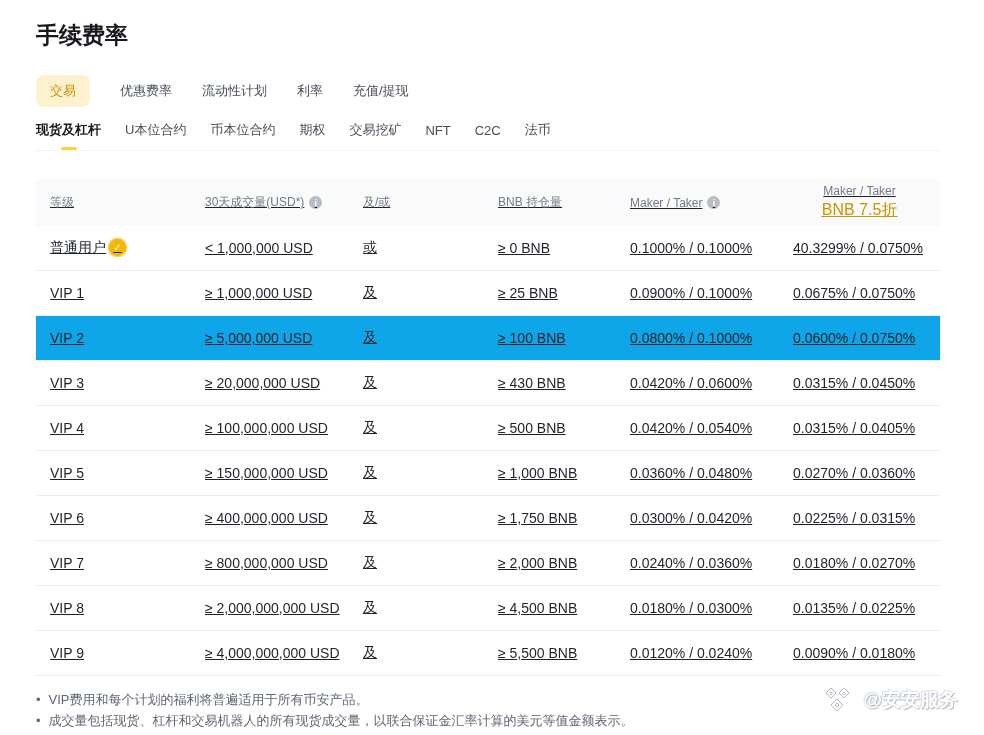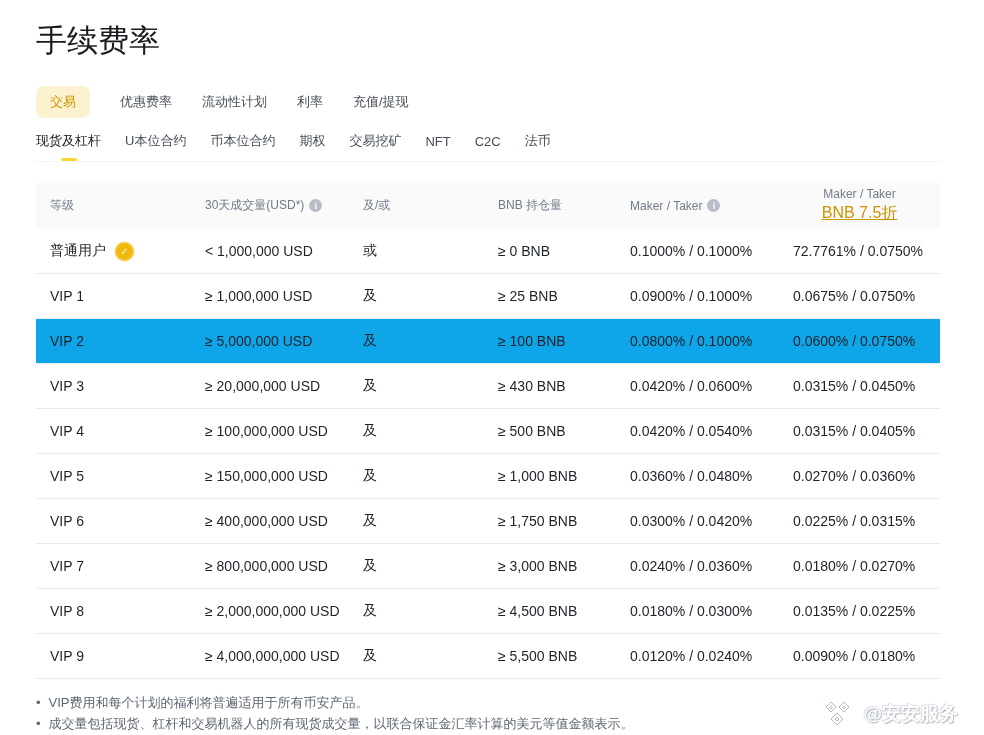--- a/index.html
+++ b/index.html
@@ -8,46 +8,46 @@
     font-family: "Liberation Sans", "DejaVu Sans", sans-serif;
     background: #ffffff;
     color: #1E2329;
     position: relative;
     overflow: hidden;
   }
   .page { padding: 0 44px 0 36px; }
 
   
   .topbar { display: flex; justify-content: space-between; align-items: center; margin-top: 20px; }
-  .page-title { font-size: 31px; font-weight: 400; color: #181A20; }
+  .page-title { font-size: 23px; font-weight: 700; color: #181A20; }
   .invite-btn {
     display: flex; align-items: center; gap: 7px;
     background: #F5F5F5; border: none; border-radius: 17px;
     padding: 8px 16px; font-size: 12px; color: #1E2329; cursor: pointer;
     font-family: inherit;
   }
 
   
   .tabs { display: flex; align-items: center; gap: 30px; margin-top: 24px; font-size: 13px; color: #474D57; }
   .tab { cursor: pointer; padding: 7px 0; }
   .tab.active {
     background: #FDF2D0; color: #C99400; padding: 7px 14px; border-radius: 8px;
   }
 
   
   .subtabs { display: flex; align-items: center; gap: 24px; margin-top: 14px; font-size: 13px; color: #474D57; border-bottom: 1px solid #F3F4F6; padding-bottom: 11px; }
   .subtab { cursor: pointer; position: relative; }
-  .subtab.active { font-weight: 400; color: #181A20; }
+  .subtab.active { font-weight: 700; color: #181A20; }
   .subtab.active::after {
     content: ""; position: absolute; left: 50%; transform: translateX(-50%);
     bottom: -11px; width: 16px; height: 3px; background: #FCD535; border-radius: 2px;
   }
 
   
-  .fee-table { margin-top: 20px; }
+  .fee-table { margin-top: 28px; text-decoration: underline; }
   .thead, .row {
     display: grid;
     grid-template-columns: 155px 158px 135px 132px 163px auto;
     padding: 0 14px;
     align-items: center;
   }
   .thead {
     background: #FAFAFA; color: #707A8A; font-size: 12px; height: 47px;
   }
   .th { display: flex; align-items: center; gap: 5px; }
@@ -57,40 +57,40 @@
     background: #B7BDC6; color: #ffffff; font-size: 9px; font-weight: 700;
     display: inline-flex; align-items: center; justify-content: center;
     font-style: normal; cursor: pointer;
   }
   .bnb-link { color: #C99400; text-decoration: underline; cursor: pointer; font-size: 16px; width: max-content; }
   .row {
     height: 45px; border-bottom: 1px solid #EAECEF;
     font-size: 14px; font-weight: 500; color: #1E2329;
   }
   .row.hl { background: #0ea5e9; }
-  .cell-level { display: flex; align-items: flex-end; gap: 10px; }
+  .cell-level { display: flex; align-items: flex-start; gap: 3px; }
   .badge {
     width: 17px; height: 17px; border-radius: 50%;
     background: #F0B90B; color: #FDF6E3; font-size: 10px; font-weight: 700;
     display: inline-flex; align-items: center; justify-content: center;
     box-shadow: 0 0 0 1.5px #F8D66B;
   }
 
   
   .notes { margin-top: 13px; list-style: none; }
   .note { display: flex; gap: 8px; color: #5E6673; font-size: 13px; line-height: 21px; }
   .note .dot { font-size: 13px; }
   .margin-link {
     display: inline-block; margin-top: 7px; color: #C99400; font-size: 13px;
     text-decoration: underline; cursor: pointer;
   }
 
   
   .watermark {
-    position: absolute; right: 26px; bottom: 8px;
+    position: absolute; right: 26px; bottom: 22px;
     display: flex; align-items: center; gap: 6px;
     color: #ffffff; font-weight: 700; font-size: 19px;
     text-shadow: 1px 1px 1px #b3b9c2, -1px -1px 1px #d8dce1, 0 0 1px #aab0ba;
     pointer-events: none;
   }
 </style>
 </head>
 <body>
 
 <div class="page">
@@ -139,21 +139,21 @@
     <div id="tbody">
         <div class="row">
           <div class="cell-level">
             <span>普通用户</span>
             <span class="badge">✓</span>
           </div>
           <div>&lt; 1,000,000 USD</div>
           <div>或</div>
           <div>≥ 0 BNB</div>
           <div>0.1000% / 0.1000%</div>
-          <div>72.7761% / 0.0750%</div>
+          <div>40.3299% / 0.0750%</div>
         </div>
         <div class="row">
           <div class="cell-level">
             <span>VIP 1</span>
           </div>
           <div>≥ 1,000,000 USD</div>
           <div>及</div>
           <div>≥ 25 BNB</div>
           <div>0.0900% / 0.1000%</div>
           <div>0.0675% / 0.0750%</div>
@@ -207,21 +207,21 @@
           <div>≥ 1,750 BNB</div>
           <div>0.0300% / 0.0420%</div>
           <div>0.0225% / 0.0315%</div>
         </div>
         <div class="row">
           <div class="cell-level">
             <span>VIP 7</span>
           </div>
           <div>≥ 800,000,000 USD</div>
           <div>及</div>
-          <div>≥ 3,000 BNB</div>
+          <div>≥ 2,000 BNB</div>
           <div>0.0240% / 0.0360%</div>
           <div>0.0180% / 0.0270%</div>
         </div>
         <div class="row">
           <div class="cell-level">
             <span>VIP 8</span>
           </div>
           <div>≥ 2,000,000,000 USD</div>
           <div>及</div>
           <div>≥ 4,500 BNB</div>

